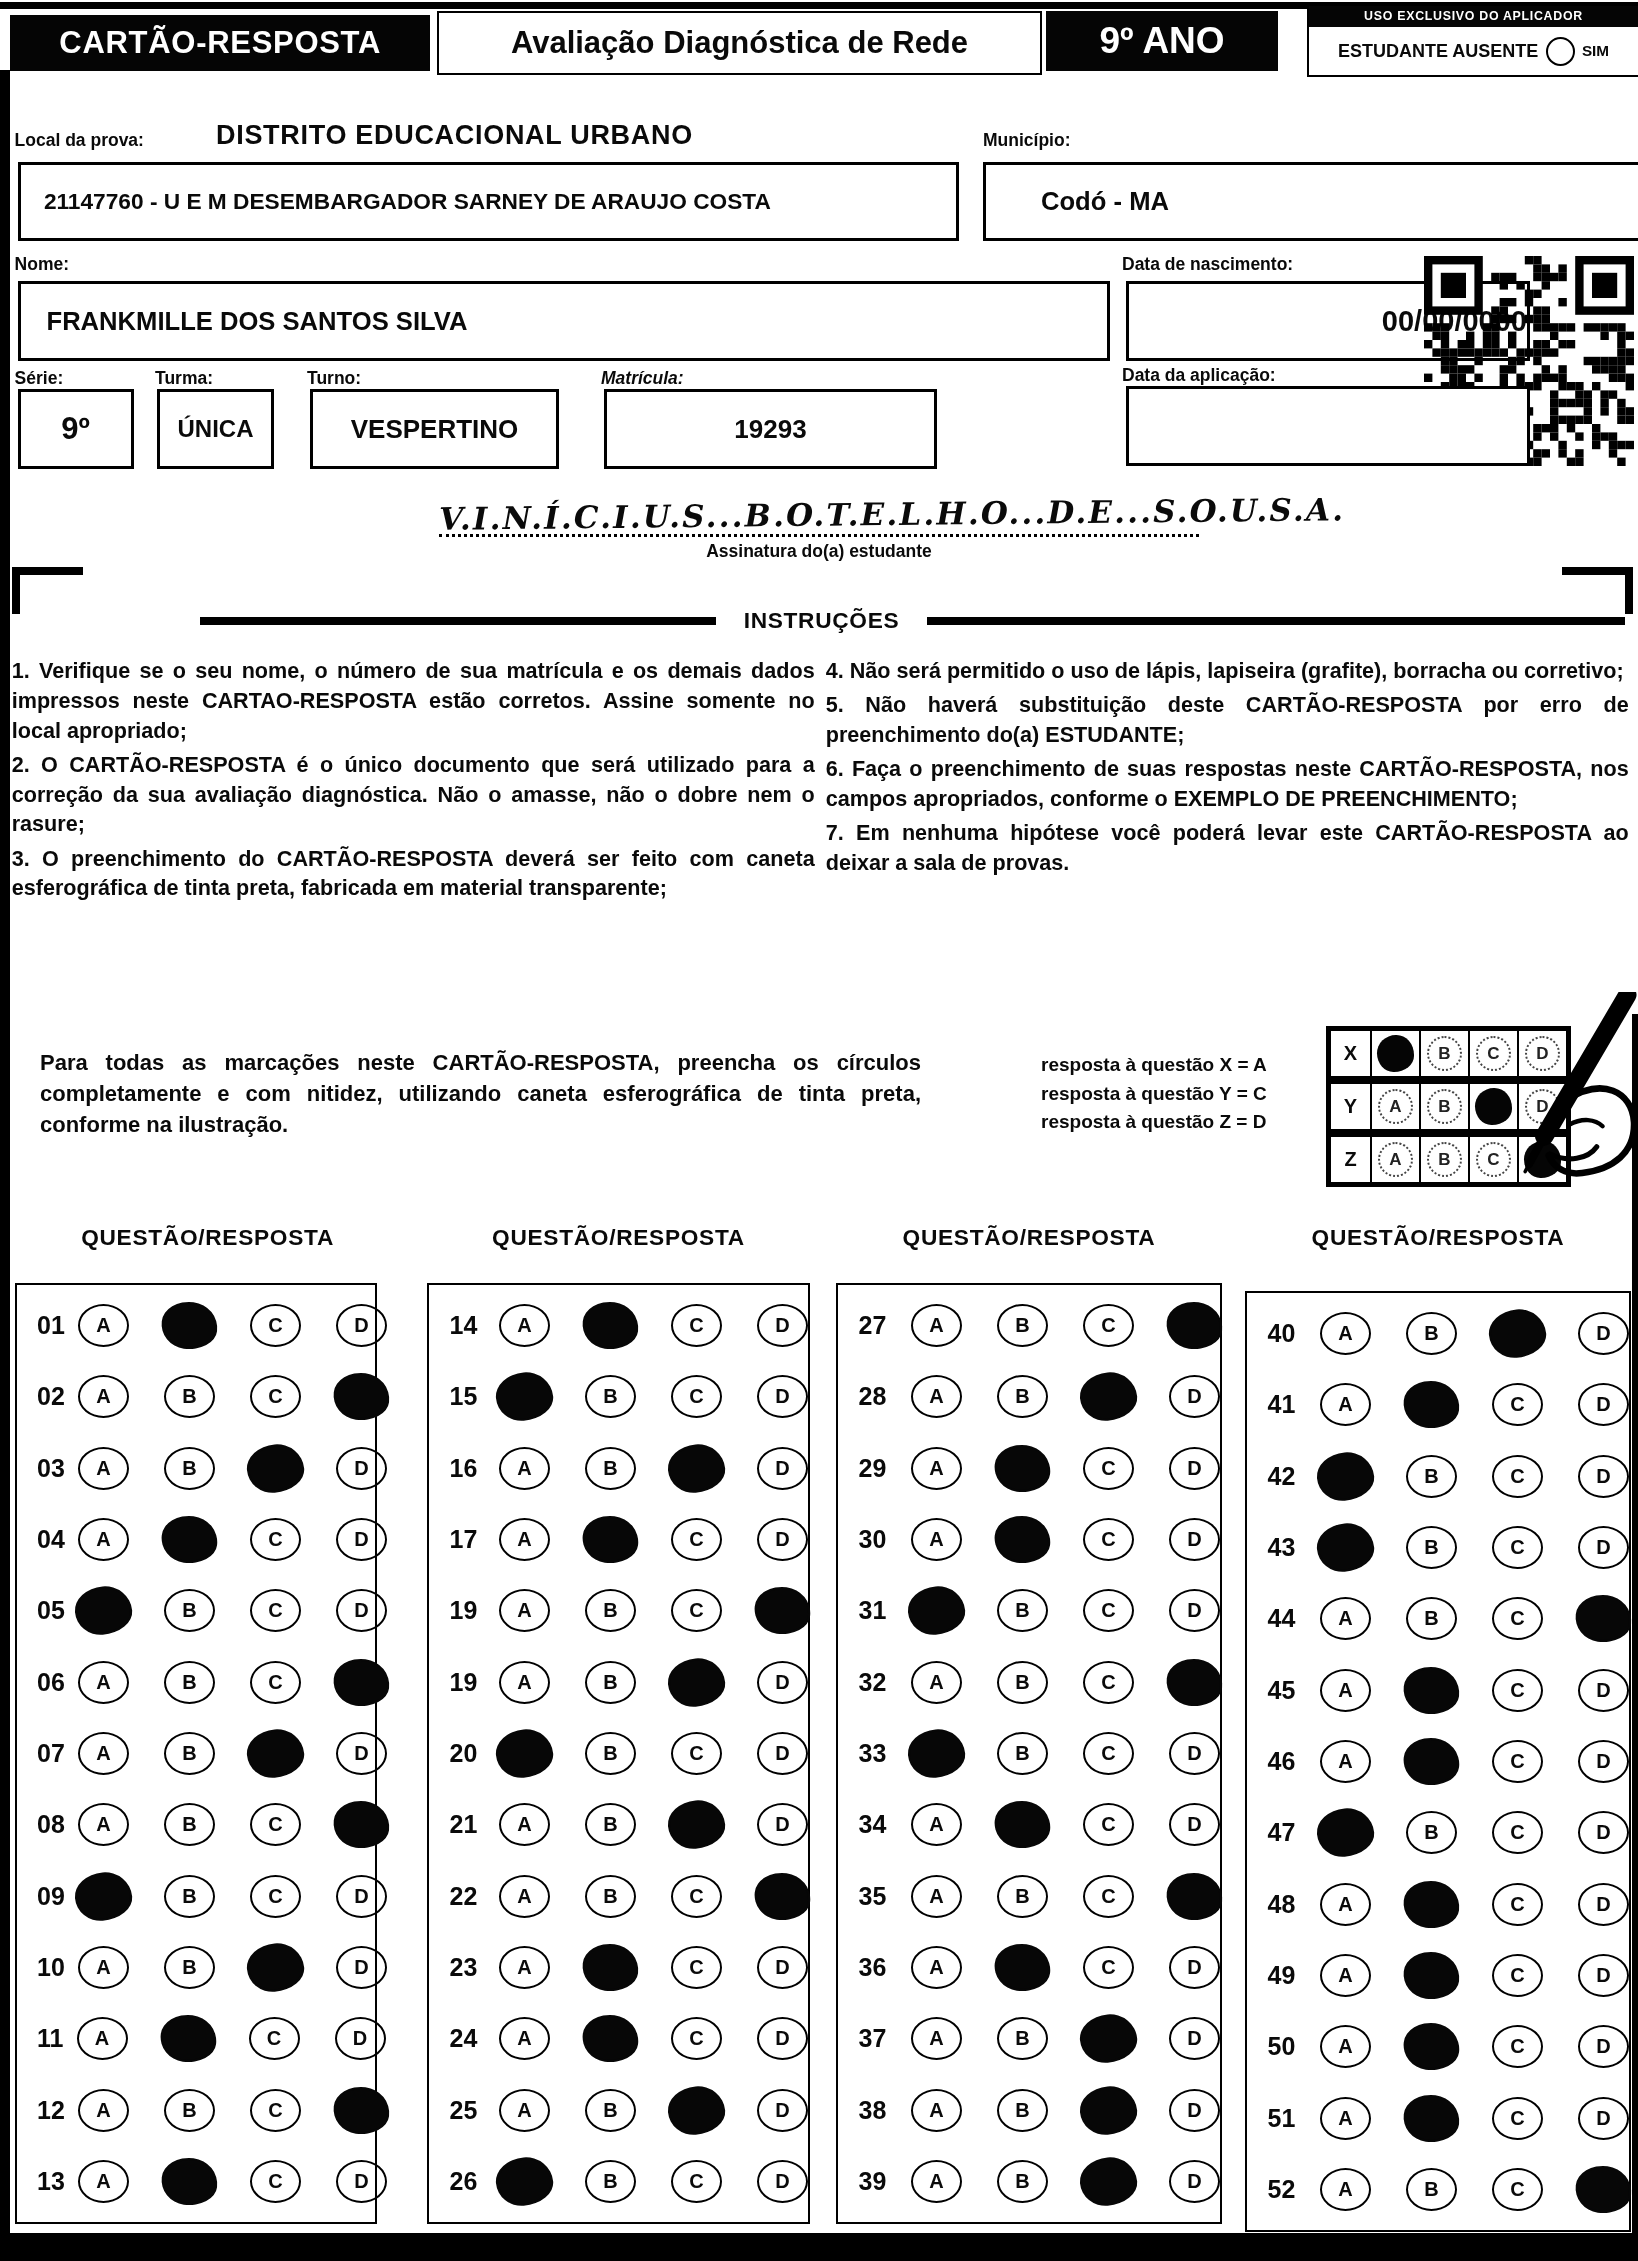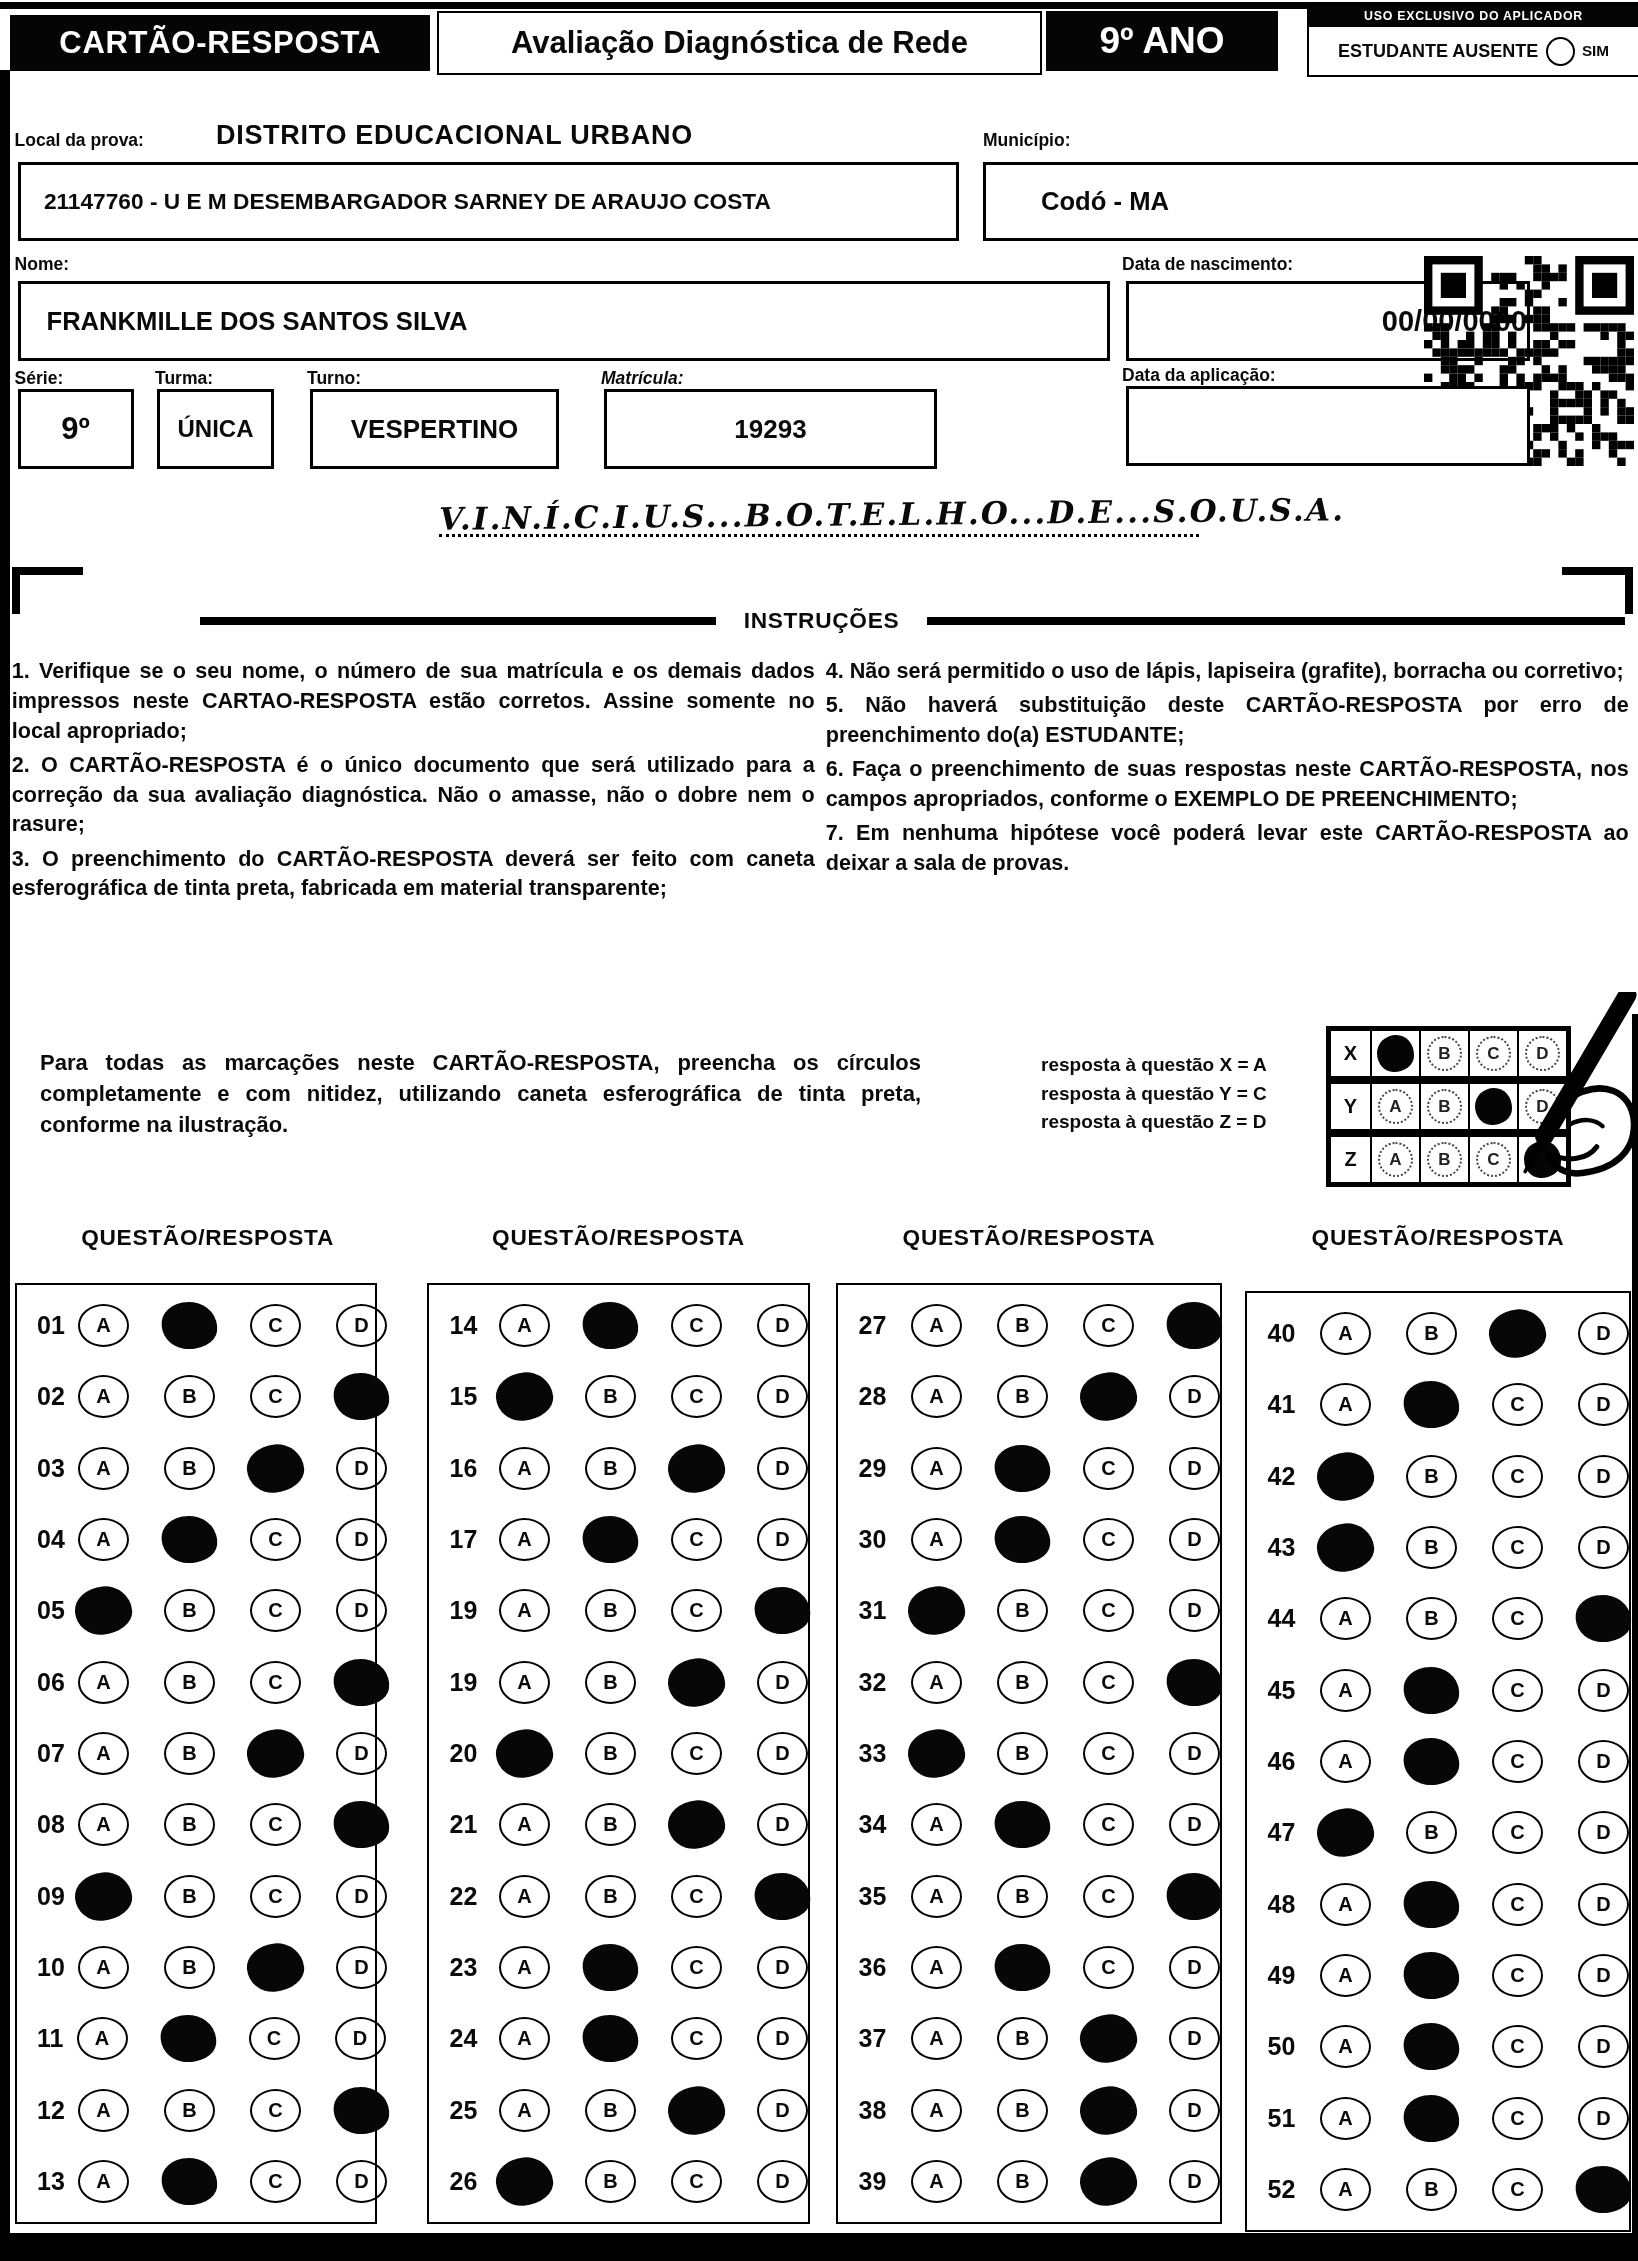--- a/index.html
+++ b/index.html
@@ -369,20 +369,21 @@
       <span>19293</span>
     </div>
 
   <div class="abs flabel" style="left:1122px;top:365px;">Data da aplicação:</div>
   <div class="abs fbox aplicacao-box">
       <span></span>
     </div>
 
   <div class="abs sig-wrap">
     <div class="sig-line"><span class="sig-text">V.I.N.Í.C.I.U.S...B.O.T.E.L.H.O...D.E...S.O.U.S.A.</span></div>
+    <div class="sig-label">Assinatura do(a) estudante</div>
   </div>
 
   <div class="abs corner corner-l"></div>
   <div class="abs corner corner-r"></div>
 
   <div class="abs instr-head">
     <div class="instr-bar l"></div>
     <div class="instr-title">INSTRUÇÕES</div>
     <div class="instr-bar r"></div>
   </div>

